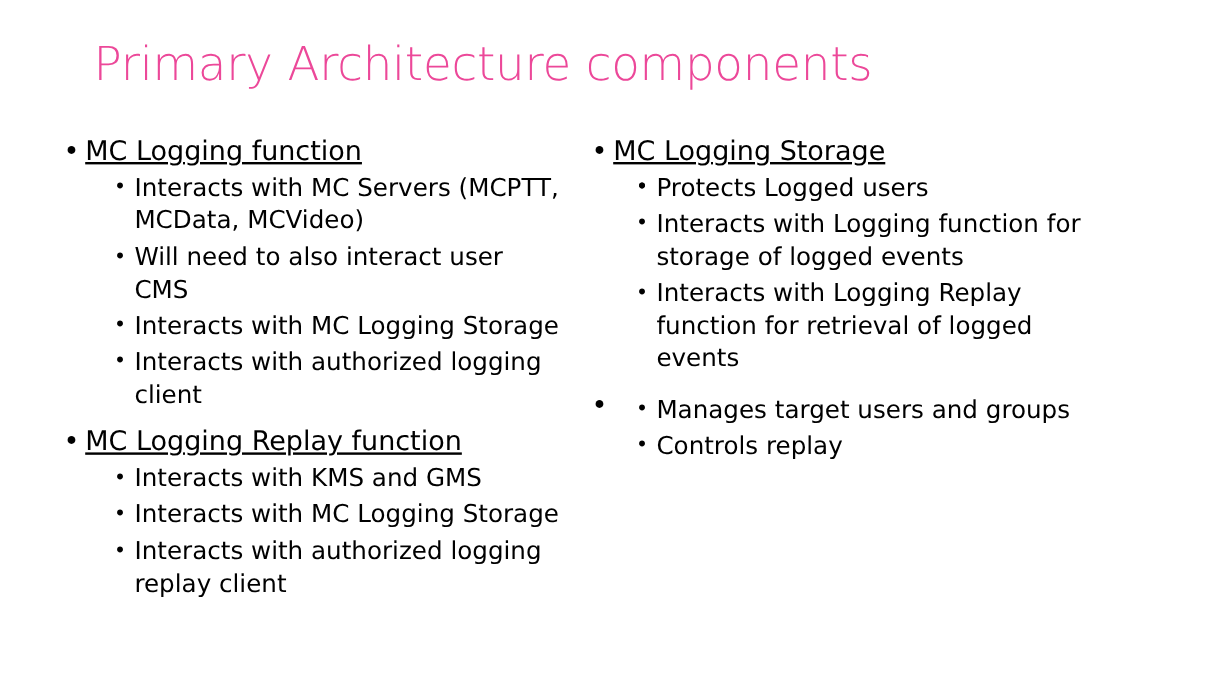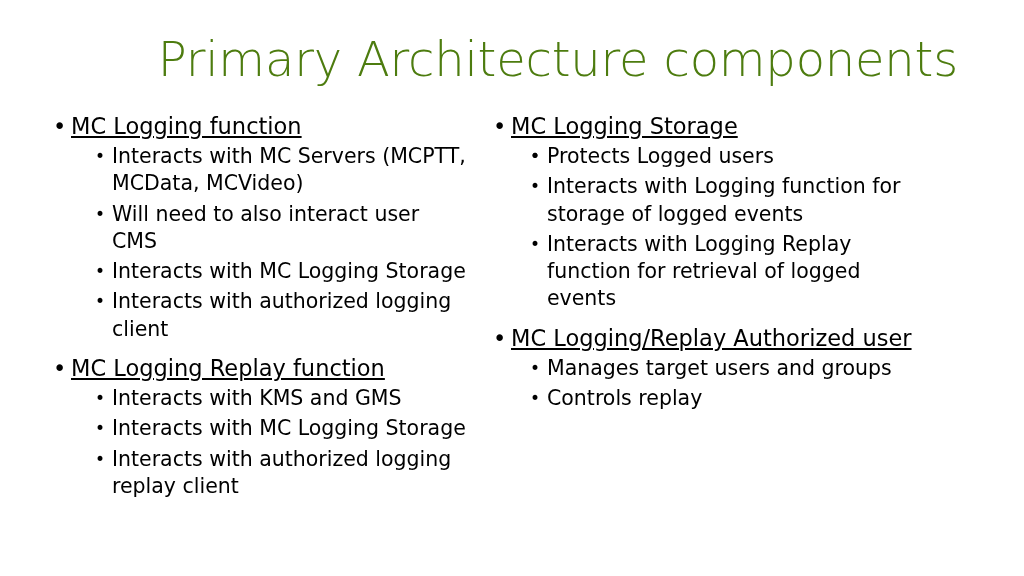--- a/index.html
+++ b/index.html
@@ -22,27 +22,26 @@
     height: 576px;
     background: #ffffff;
   }
 
   
   .slide-title {
     position: absolute;
     left: 78px;
     top: 33px;
     width: 880px;
-    font-size: 48px;
+    font-size: 39px;
     font-weight: 300;
     line-height: 1.12;
     letter-spacing: -0.2px;
-    color: #4d7c0f;
+    color: #ec4899;
     white-space: nowrap;
-    text-align: right;
   }
 
   
   .body-area {
     position: absolute;
     left: 0;
     top: 113px;
     width: 1024px;
     height: 450px;
   }
@@ -195,21 +194,20 @@
           <li class="l2">
             <span class="marker">•</span>
             <span class="text">Interacts with Logging Replay function for retrieval of logged events</span>
           </li>
         </ul>
 
         <div class="group-gap"></div>
 
         <li class="l1">
           <span class="marker">•</span>
-          <span class="text">MC Logging/Replay Authorized user</span>
         </li>
         <ul class="sublist">
           <li class="l2">
             <span class="marker">•</span>
             <span class="text">Manages target users and groups</span>
           </li>
           <li class="l2">
             <span class="marker">•</span>
             <span class="text">Controls replay</span>
           </li>

